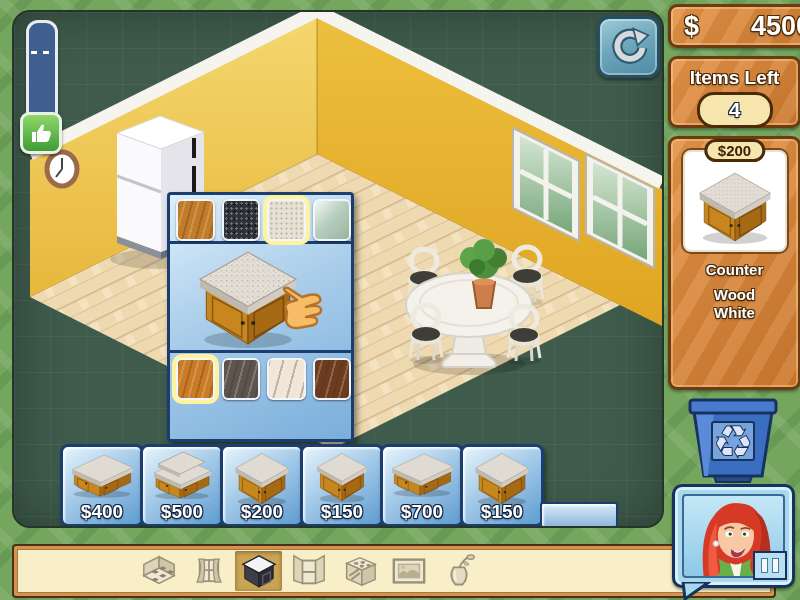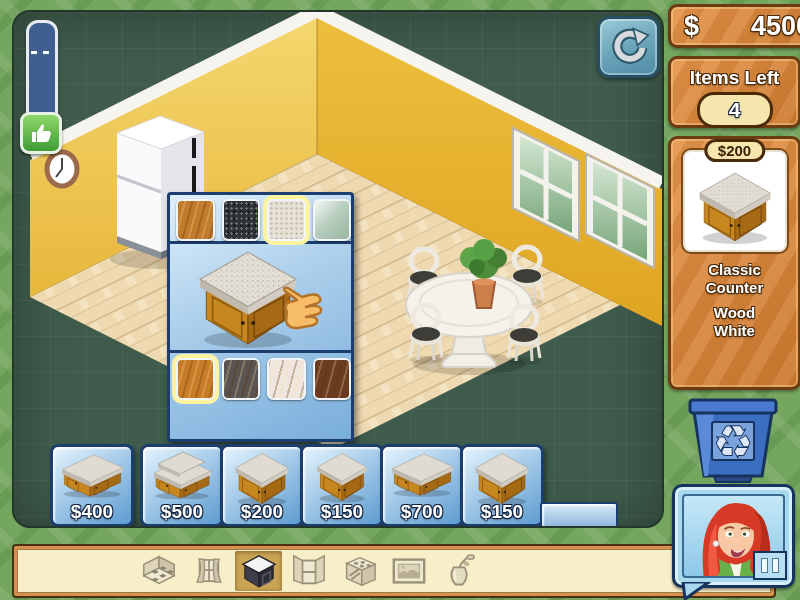--- a/index.html
+++ b/index.html
@@ -272,21 +272,21 @@
       </svg>
     </div>
     <div class="pop-row last">
       <div class="swatch tx-wood selected" style="background-color: rgb(200, 124, 40);"></div>
       <div class="swatch tx-wood" style="background-color: rgb(90, 85, 82);"></div>
       <div class="swatch tx-wood" style="background-color: rgb(239, 231, 222);"></div>
       <div class="swatch tx-wood" style="background-color: rgb(107, 59, 34);"></div>
     </div>
   </div>
 
-  <div class="tile" style="left:36px">
+  <div class="tile" style="left:46px">
     <svg width="70" height="48" viewBox="0 0 132 84">
         <use href="#sym-long"></use>
       </svg>
     <div class="price tob">$400</div>
   </div>
   <div class="tile" style="left:126px">
     <svg width="70" height="48" viewBox="0 0 132 96">
       <use href="#sym-long" y="12"></use>
       <polygon points="18,26 68,2 112,22 62,46" fill="url(#speck)" stroke="#a39b8e" stroke-width="1.5"></polygon>
       <polygon points="18,26 62,46 62,53 18,33" fill="#c0b9ae"></polygon>
@@ -403,21 +403,20 @@
 </div>
 
 <div class="panel preview">
   <div class="preview-box">
     <div class="badge">$200</div>
     <svg width="80" height="74" viewBox="0 0 104 96" style="margin-top:20px">
         <use href="#sym-corner"></use>
       </svg>
   </div>
   <div class="grp">
-    <div class="line to">Classic</div>
     <div class="line to">Counter</div>
   </div>
   <div class="grp">
     <div class="line to">Wood</div>
     <div class="line to">White</div>
   </div>
 </div>
 
 <div class="bin">
   <svg width="98" height="92" viewBox="0 0 98 92">

